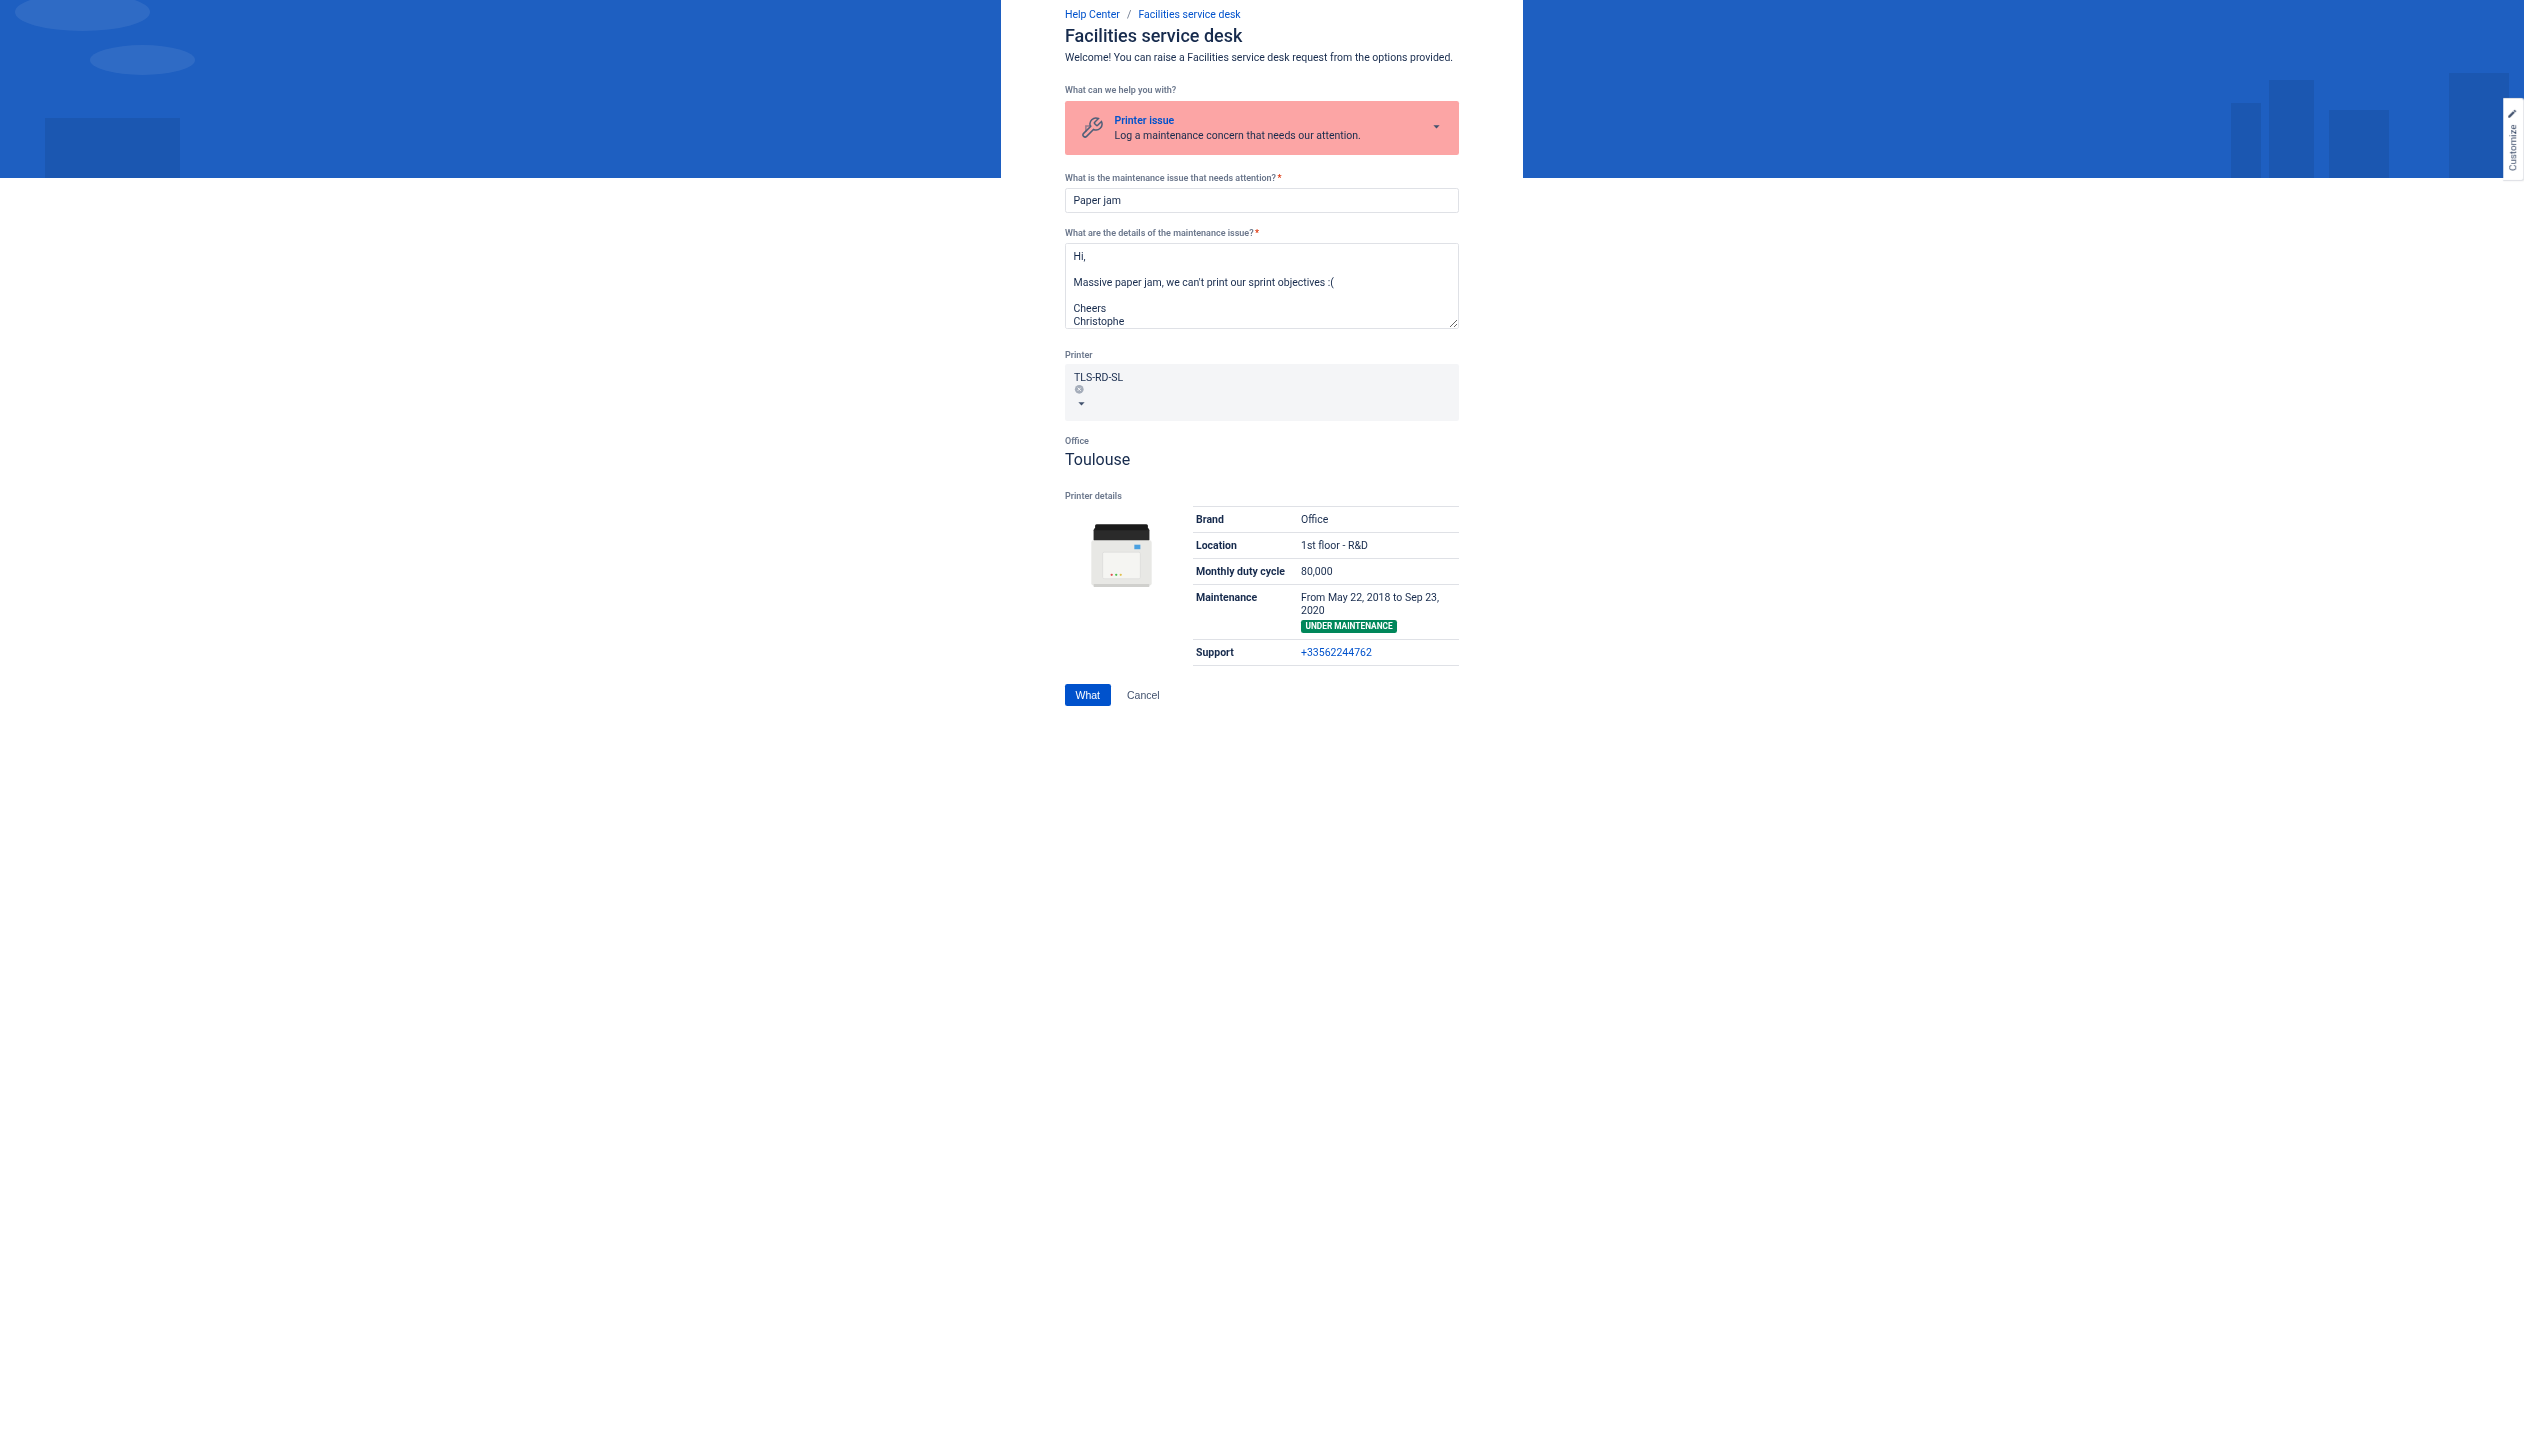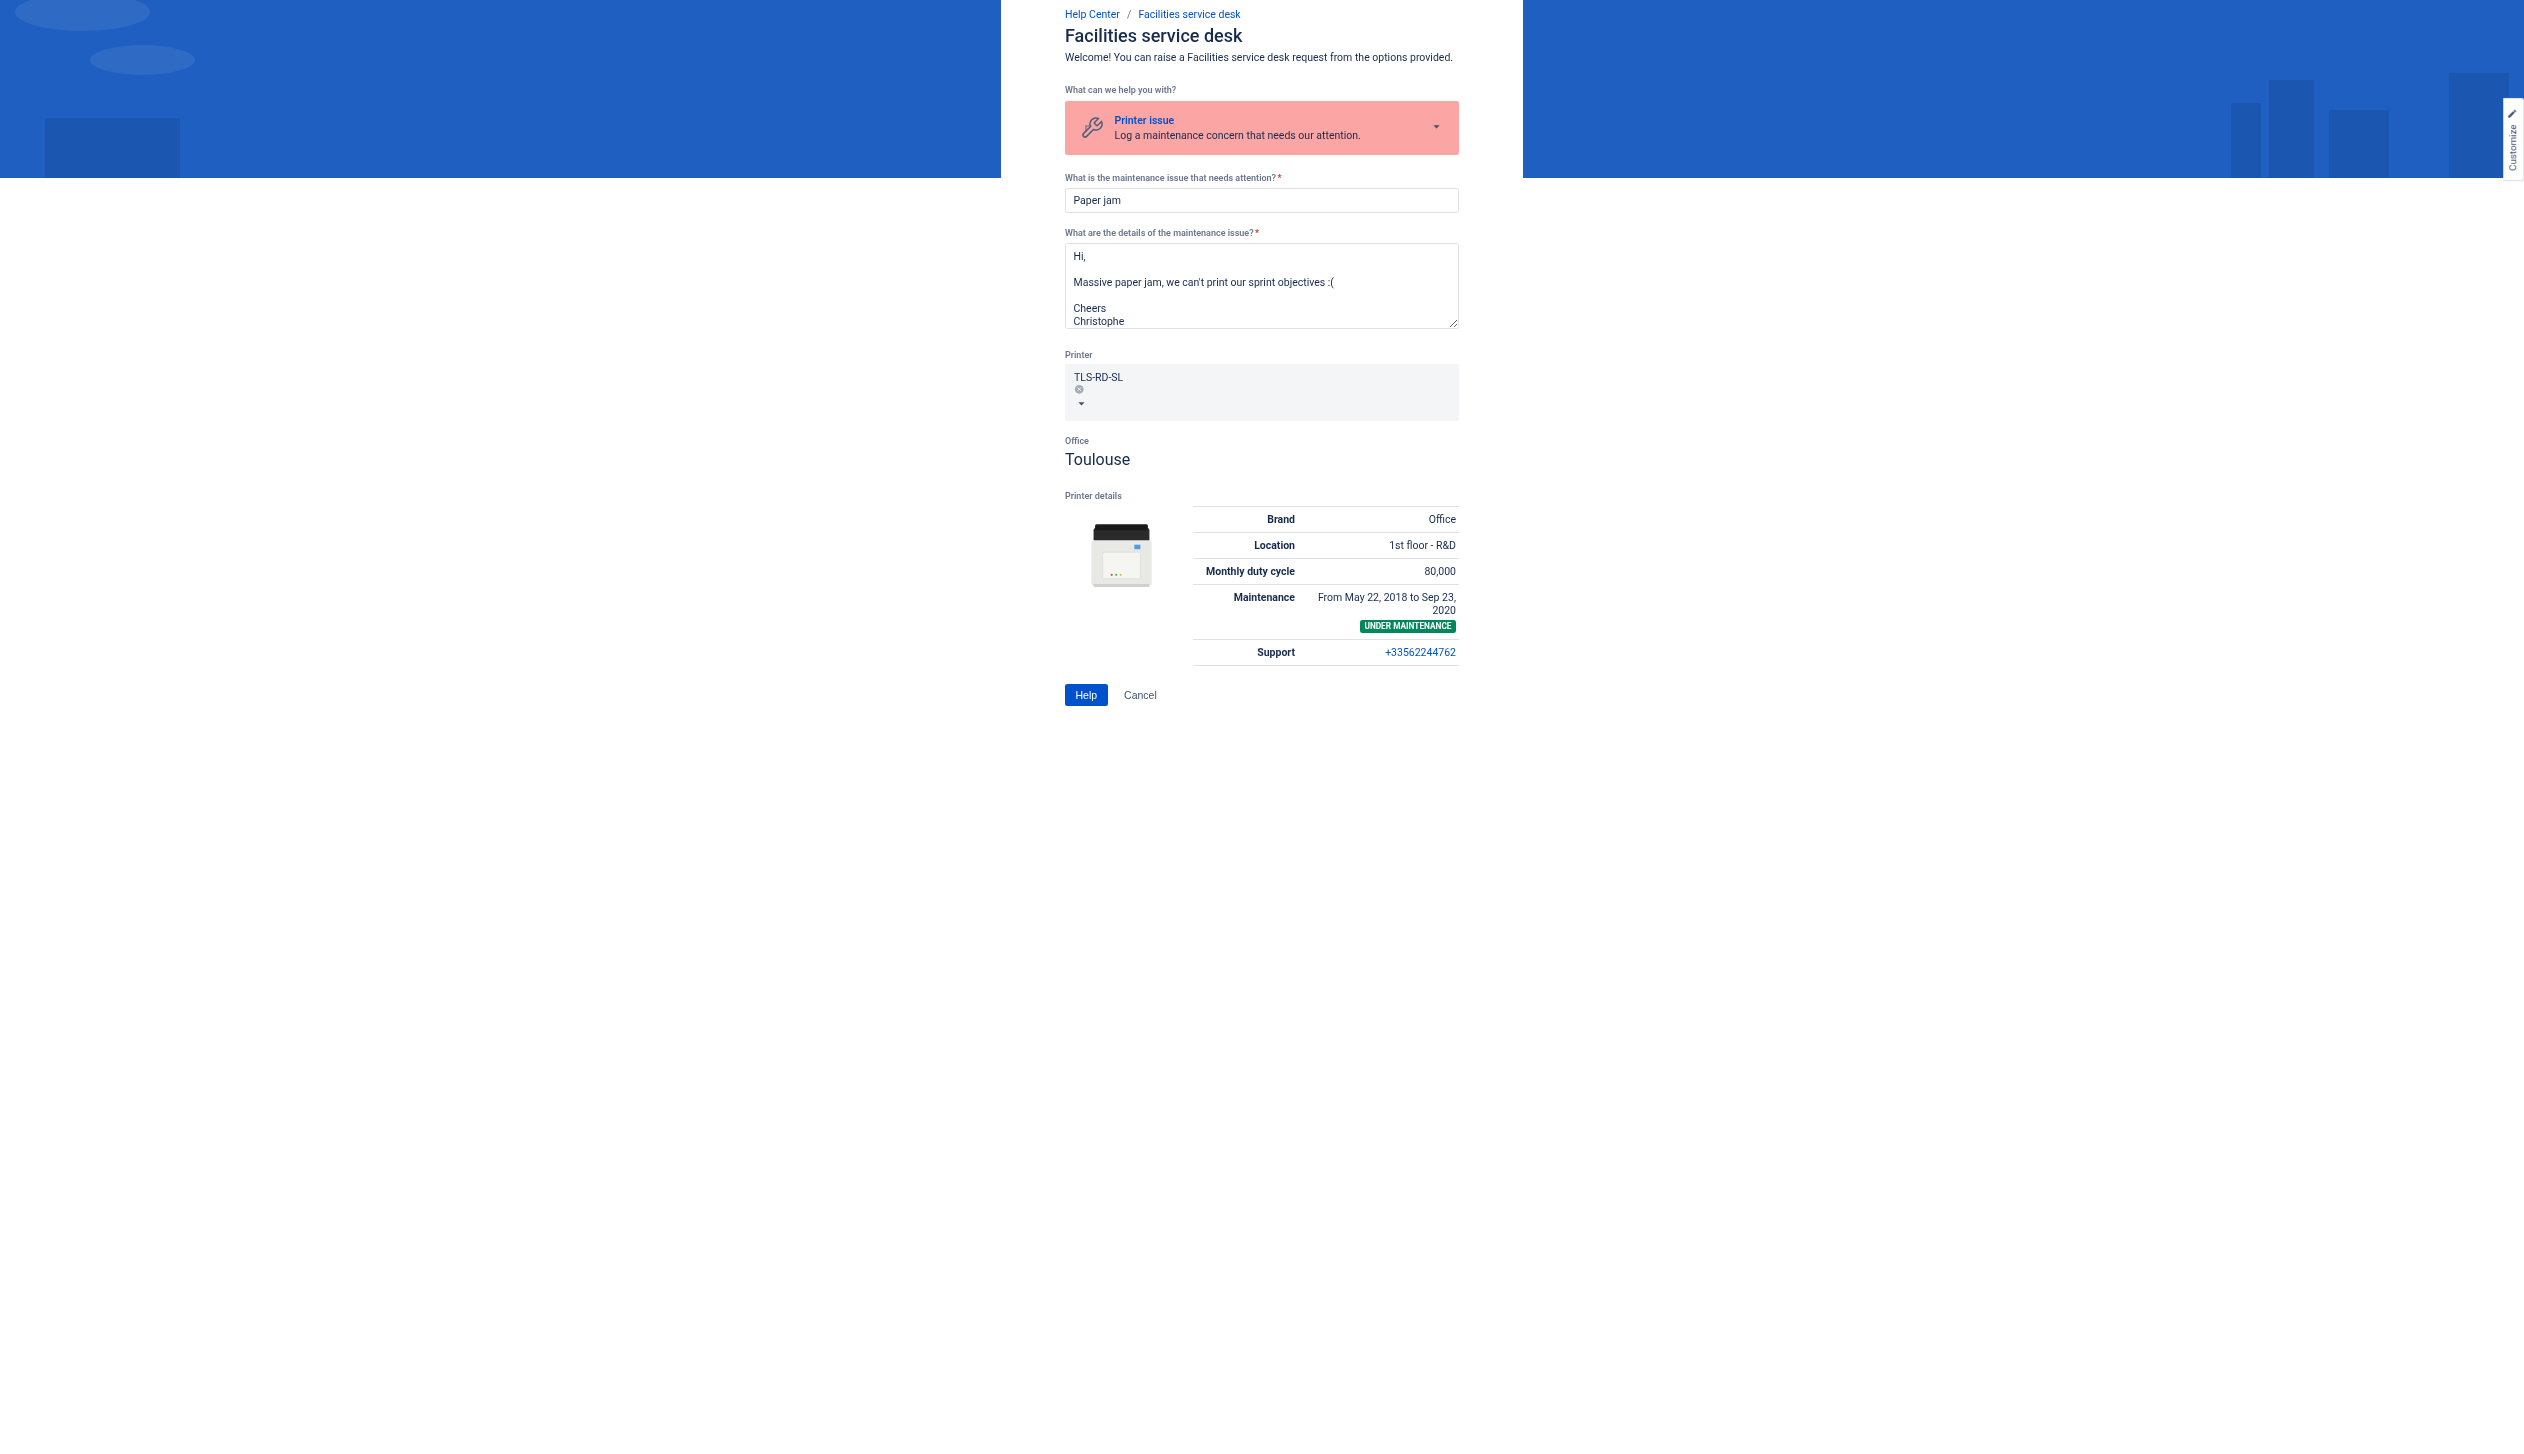--- a/index.html
+++ b/index.html
@@ -187,21 +187,20 @@
       justify-content: center;
       margin-left: 7.5px;
     }
     .details-table {
       flex: 1;
       border-collapse: collapse;
       width: 100%;
     }
     .details-table tr {
       border-top: 0.8px solid #DFE1E6;
-      text-align: right;
     }
     .details-table tr:last-child {
       border-bottom: 0.8px solid #DFE1E6;
     }
     .details-table td {
       padding: 6px 3px;
       font-size: 10.5px;
       vertical-align: top;
     }
     .details-table td.label-cell {
@@ -392,21 +391,21 @@
             <td>
               <a href="#" class="support-link">+33562244762</a>
             </td>
           </tr>
         </tbody>
           </table>
       </div>
     </div>
 
     <div class="form-actions">
-      <button class="btn-primary">Help</button>
+      <button class="btn-primary">What</button>
       <button class="btn-secondary">Cancel</button>
     </div>
 
   </div>
 </div>
 
 <div class="customize-tab">
   <span>Customize</span>
   <span class="pencil-icon">
     <svg width="10.5" height="10.5" viewBox="0 0 24 24" fill="currentColor">

